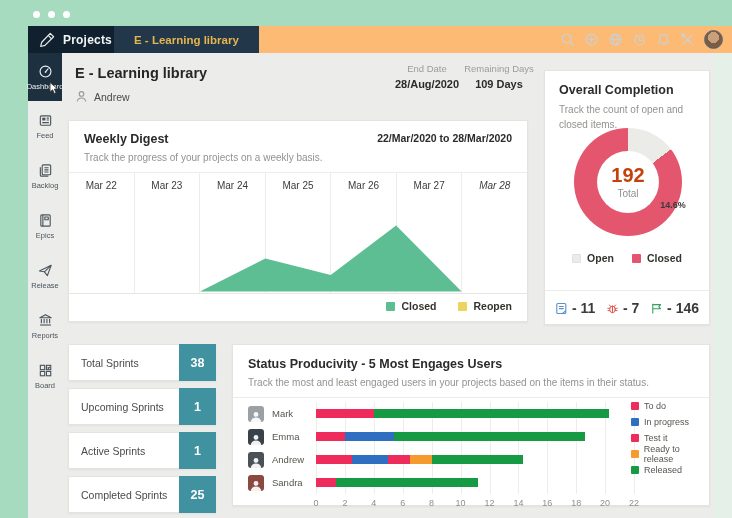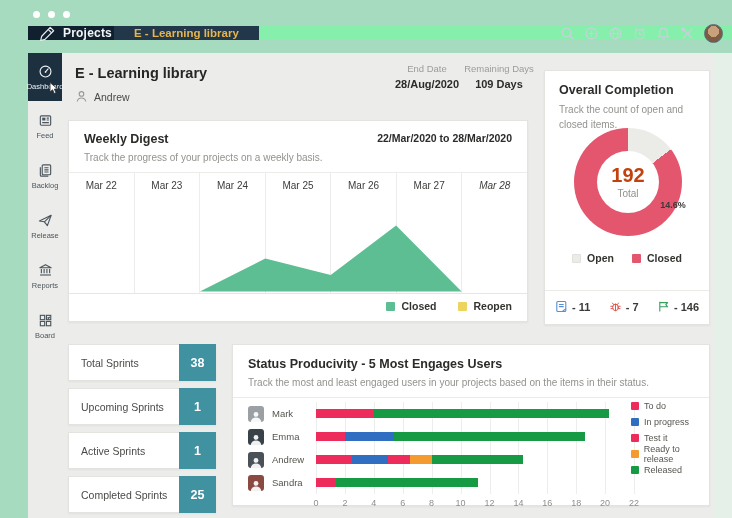--- a/index.html
+++ b/index.html
@@ -10,22 +10,22 @@
     position:relative; overflow:hidden;
     color:#2e2e2c;
   }
   svg { display:block; }
 
   
   .dots { position:absolute; top:11px; left:33px; display:flex; gap:8px; }
   .dot { width:7px; height:7px; border-radius:50%; background:#fff; }
 
   
-  .navbar { position:absolute; left:28px; top:26px; width:704px; height:14px;
-    background:#86efac; display:flex; align-items:stretch; }
+  .navbar { position:absolute; left:28px; top:26px; width:704px; height:27px;
+    background:#fdba74; display:flex; align-items:stretch; }
   .brand { width:86px; background:#10202e; display:flex; align-items:center; gap:7px; padding-left:11px; }
   .brand-label { color:#f2f4f5; font-size:12px; font-weight:bold; letter-spacing:.2px; }
   .nav-tab { background:#22374a; color:#e5b54e; font-size:11.5px; font-weight:bold;
     display:flex; align-items:center; padding:0 20px; }
   .nav-icons { margin-left:auto; display:flex; align-items:center; gap:9px; padding-right:9px; }
   .nav-icons .nicon { color:#c6d2d9; display:flex; }
   .nav-avatar { width:19px; height:19px; border-radius:50%;
     background:radial-gradient(circle at 50% 38%, #c9a07c 0 40%, #7c5b42 41% 75%, #3c4a52 76%);
     border:1px solid #5a6b77; }
 
@@ -79,21 +79,21 @@
     background:#fff; display:flex; flex-direction:column; align-items:center; justify-content:center; }
   .donut-total { font-size:20px; font-weight:bold; color:#c2410c; line-height:1; }
   .donut-total-label { font-size:10px; color:#90908c; margin-top:3px; }
   .pct-label { position:absolute; transform:translate(-50%,-50%); font-weight:bold; }
   .pct-open { left:99px; top:77px; font-size:9px; color:#3a3a38; }
   .pct-closed { left:62px; top:148px; font-size:9.5px; color:#fff; }
   .completion-legend { position:absolute; left:0; top:181px; width:100%;
     display:flex; justify-content:center; gap:18px; }
   .completion-counters { position:absolute; left:0; top:219px; width:100%; border-top:1px solid #ebebe8;
     display:flex; justify-content:space-between; padding:9px 10px 0 10px; }
-  .counter { display:flex; align-items:center; gap:4px; font-size:11px; font-weight:bold; color:#3a3a38; }
+  .counter { display:flex; align-items:center; gap:4px; font-size:14px; font-weight:bold; color:#3a3a38; }
 
   
   .sprints-col { position:absolute; left:40px; top:291px; width:148px; }
   .sprint-card { position:relative; height:37px; margin-bottom:7px; background:#fff;
     border:1px solid #e3e3e0; box-shadow:0 1px 2px rgba(0,0,0,.05);
     display:flex; align-items:center; cursor:pointer; }
   .sprint-label { font-size:10.5px; color:#4a4a48; padding-left:12px; flex:1; }
   .sprint-num { width:37px; height:37px; margin:-1px -1px -1px 0; background:#4192a1; color:#fff;
     font-size:12.5px; font-weight:bold; display:flex; align-items:center; justify-content:center; }
 
@@ -213,20 +213,30 @@
             <rect x="4.5" y="2" width="9" height="10.5" rx="1"></rect>
             <path d="M2.5,4.5 V13 a1,1 0 0 0 1,1 H11"></path>
             <path d="M6.8,5 H11.2 M6.8,7.3 H11.2 M6.8,9.6 H11.2"></path>
           </svg>
       </span>
       <span class="slabel">Backlog</span>
     </div>
     <div class="side-item">
       <span>
         <svg width="15" height="15" viewBox="0 0 16 16" fill="none" stroke="currentColor" stroke-width="1.2" stroke-linejoin="round">
+            <rect x="3" y="2" width="10" height="12" rx="1"></rect>
+            <path d="M5.2,2 V14"></path>
+            <rect x="7.3" y="4.2" width="3.6" height="3"></rect>
+          </svg>
+      </span>
+      <span class="slabel">Epics</span>
+    </div>
+    <div class="side-item">
+      <span>
+        <svg width="15" height="15" viewBox="0 0 16 16" fill="none" stroke="currentColor" stroke-width="1.2" stroke-linejoin="round">
             <path d="M1.5,8.5 L14,2.5 L10,13.5 L6.8,9.4 Z"></path>
             <path d="M6.8,9.4 L14,2.5"></path>
           </svg>
       </span>
       <span class="slabel">Release</span>
     </div>
     <div class="side-item">
       <span>
         <svg width="15" height="15" viewBox="0 0 16 16" fill="none" stroke="currentColor" stroke-width="1.2" stroke-linejoin="round">
             <path d="M2,5 L8,1.8 L14,5 Z"></path>

